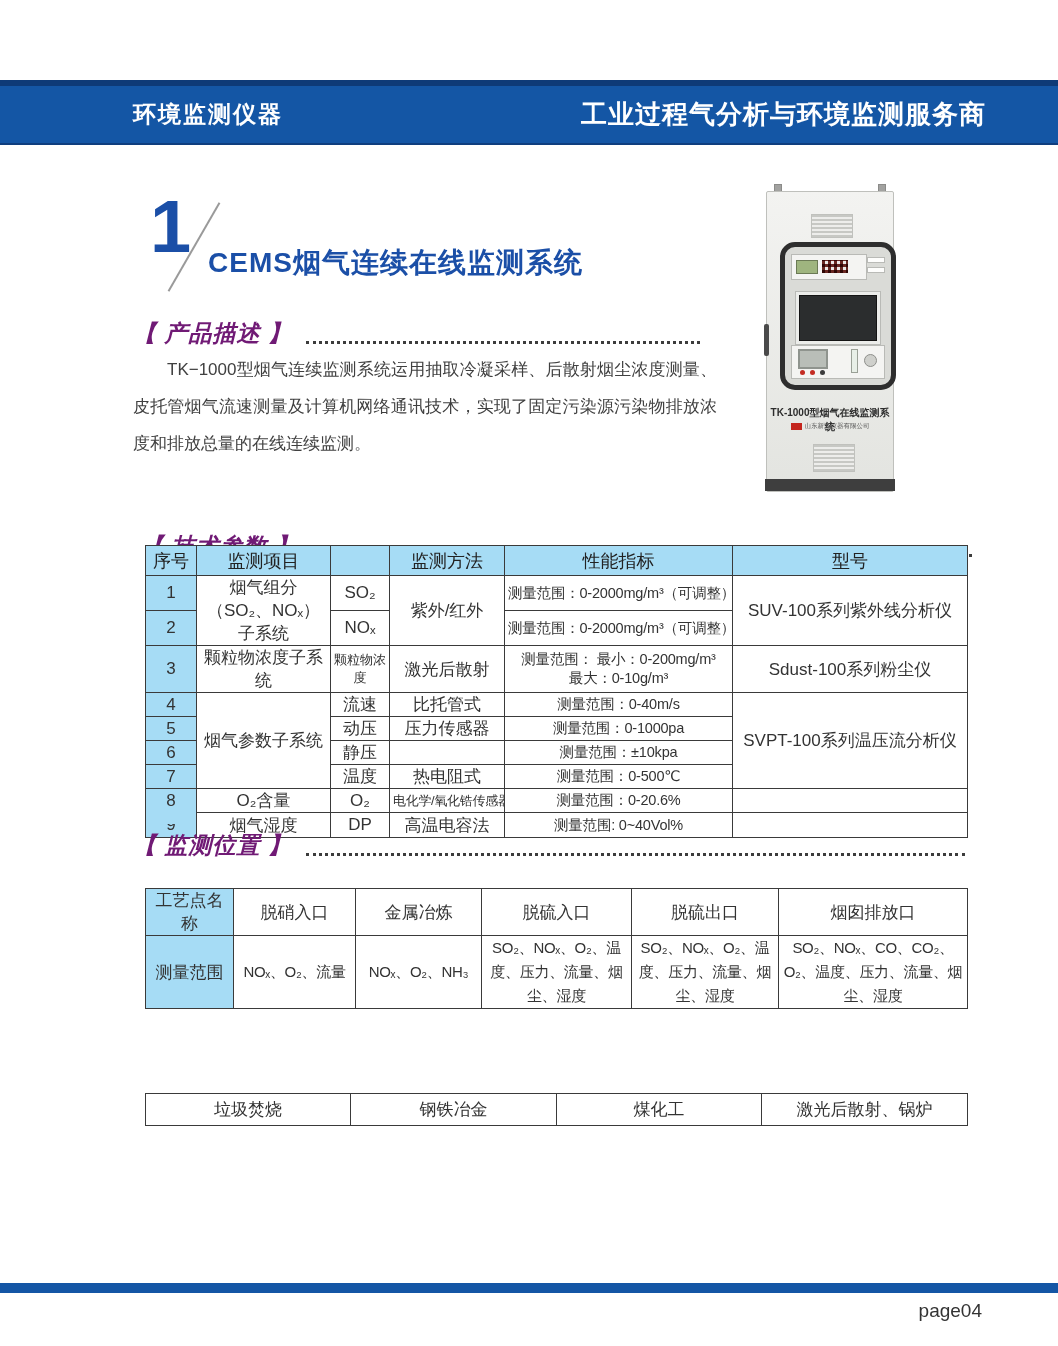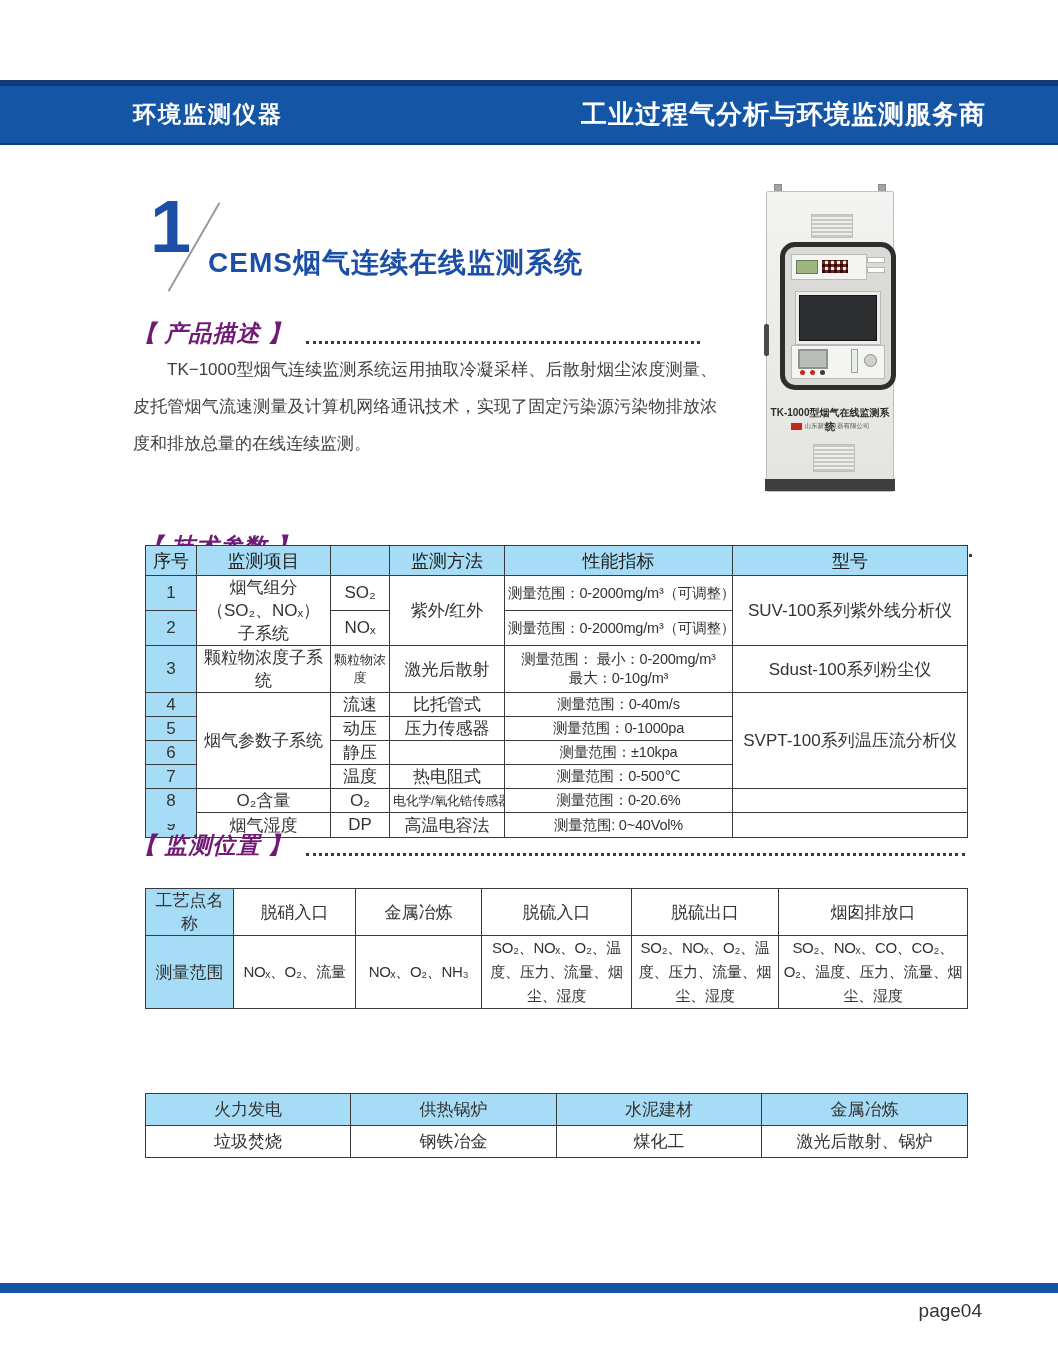--- a/index.html
+++ b/index.html
@@ -265,26 +265,20 @@
 
 
   <table class="ind-table">
     <colgroup>
         <col style="width:205px">
         <col style="width:206px">
         <col style="width:205px">
         <col style="width:206px">
       </colgroup>
     <tbody>
-        <tr style="height:32px">
-      <td class="bluebg hd">火力发电</td>
-      <td class="bluebg hd">供热锅炉</td>
-      <td class="bluebg hd">水泥建材</td>
-      <td class="bluebg hd">金属冶炼</td>
-    </tr>
     <tr style="height:32px">
       <td>垃圾焚烧</td>
       <td>钢铁冶金</td>
       <td>煤化工</td>
       <td>激光后散射、锅炉</td>
     </tr>
   </tbody>
     </table>
 
   <div class="foot-bar"></div>

